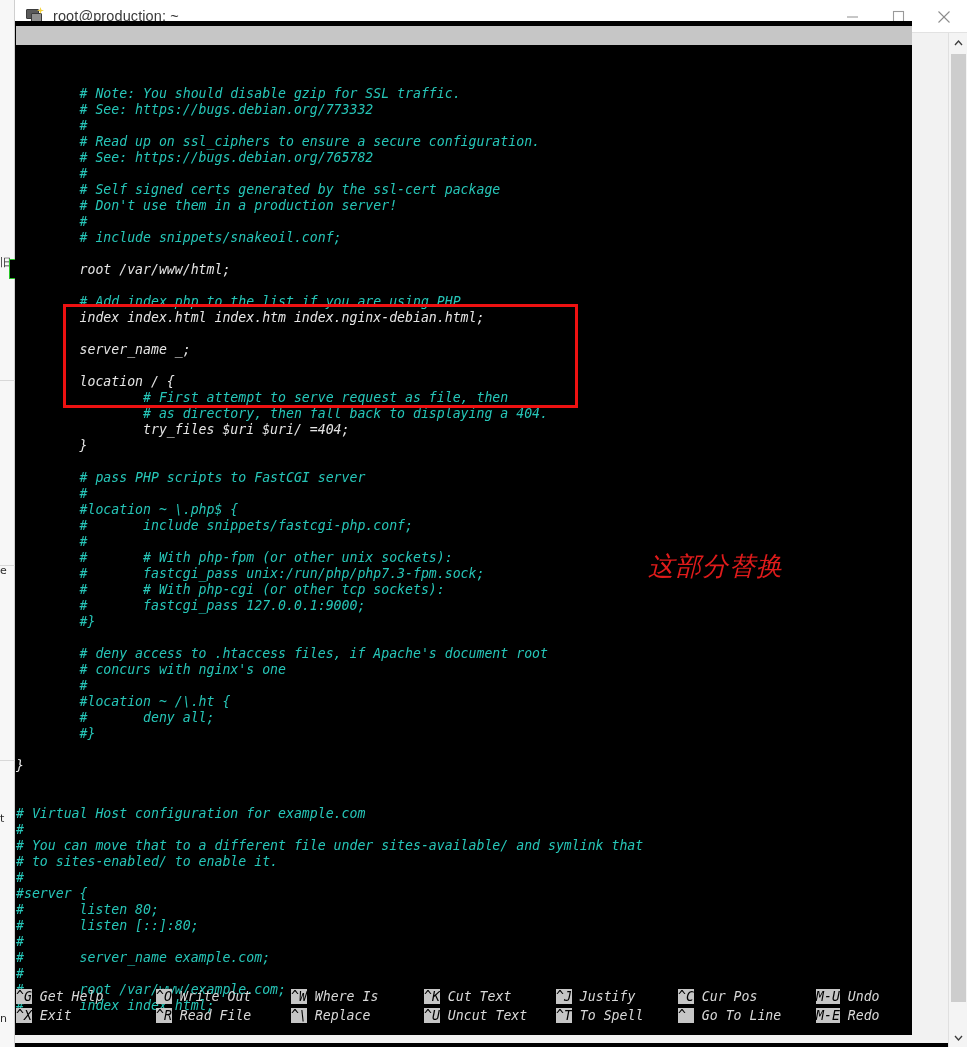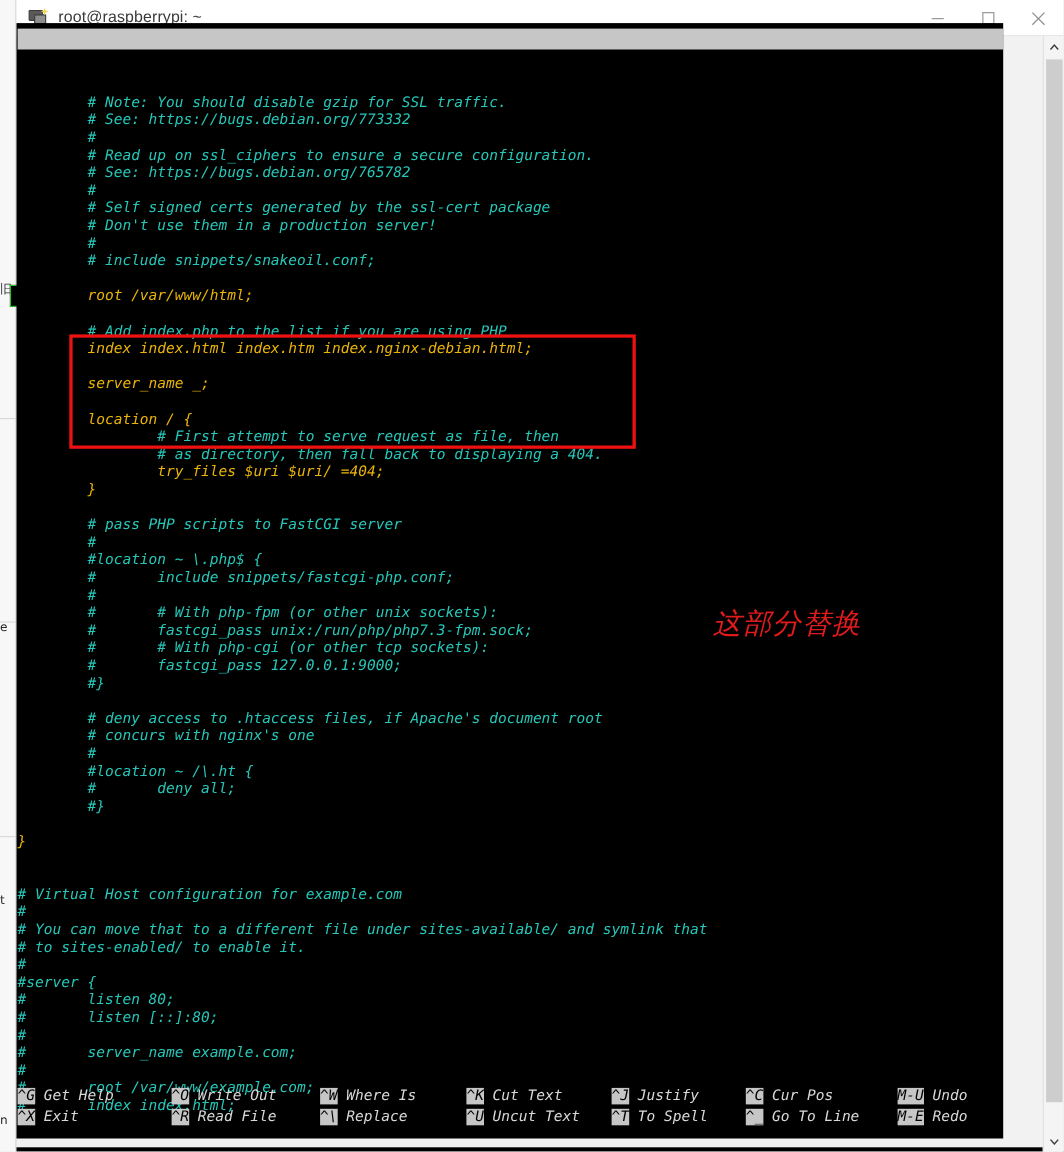--- a/index.html
+++ b/index.html
@@ -120,21 +120,21 @@
     position: absolute; left: 1px; top: 65px;
     width: 931px;
     font-family: "DejaVu Sans Mono", monospace;
     font-size: 13.2px;
     line-height: 16px;
     white-space: pre;
     color: #d8d8d8;
   }
   .code .ln { height: 16px; white-space: pre; }
   .c-cmt  { color: #26c6b8; }
-  .c-txt  { color: #eab308; }
+  .c-txt  { color: #e5e5e5; }
 
   
   .redbox {
     position: absolute;
     left: 48px; top: 283px;
     width: 515px; height: 104px;
     border: 3px solid #ee1111;
     pointer-events: none;
   }
   
@@ -209,21 +209,21 @@
     <div class="bg-strip-txt" style="top:1012px;">n</div>
   </div>
   <div class="green-artifact"></div>
 
   <div class="titlebar">
     <div class="title-icon">
       <div class="mon"></div>
       <div class="mon2"></div>
       <div class="spark"></div>
     </div>
-    <div class="title-text">root@raspberrypi: ~</div>
+    <div class="title-text">root@production: ~</div>
 
     <div class="win-controls">
       <div class="win-btn">
         <svg width="13" height="13" viewBox="0 0 13 13">
             <line x1="1" y1="7" x2="12" y2="7" stroke="#9a9a9a" stroke-width="1.1"></line>
           </svg>
       </div>
       <div class="win-btn">
         <svg width="13" height="13" viewBox="0 0 13 13">
             <rect x="1.5" y="1.5" width="10" height="10" fill="none" stroke="#9a9a9a" stroke-width="1.1"></rect>

